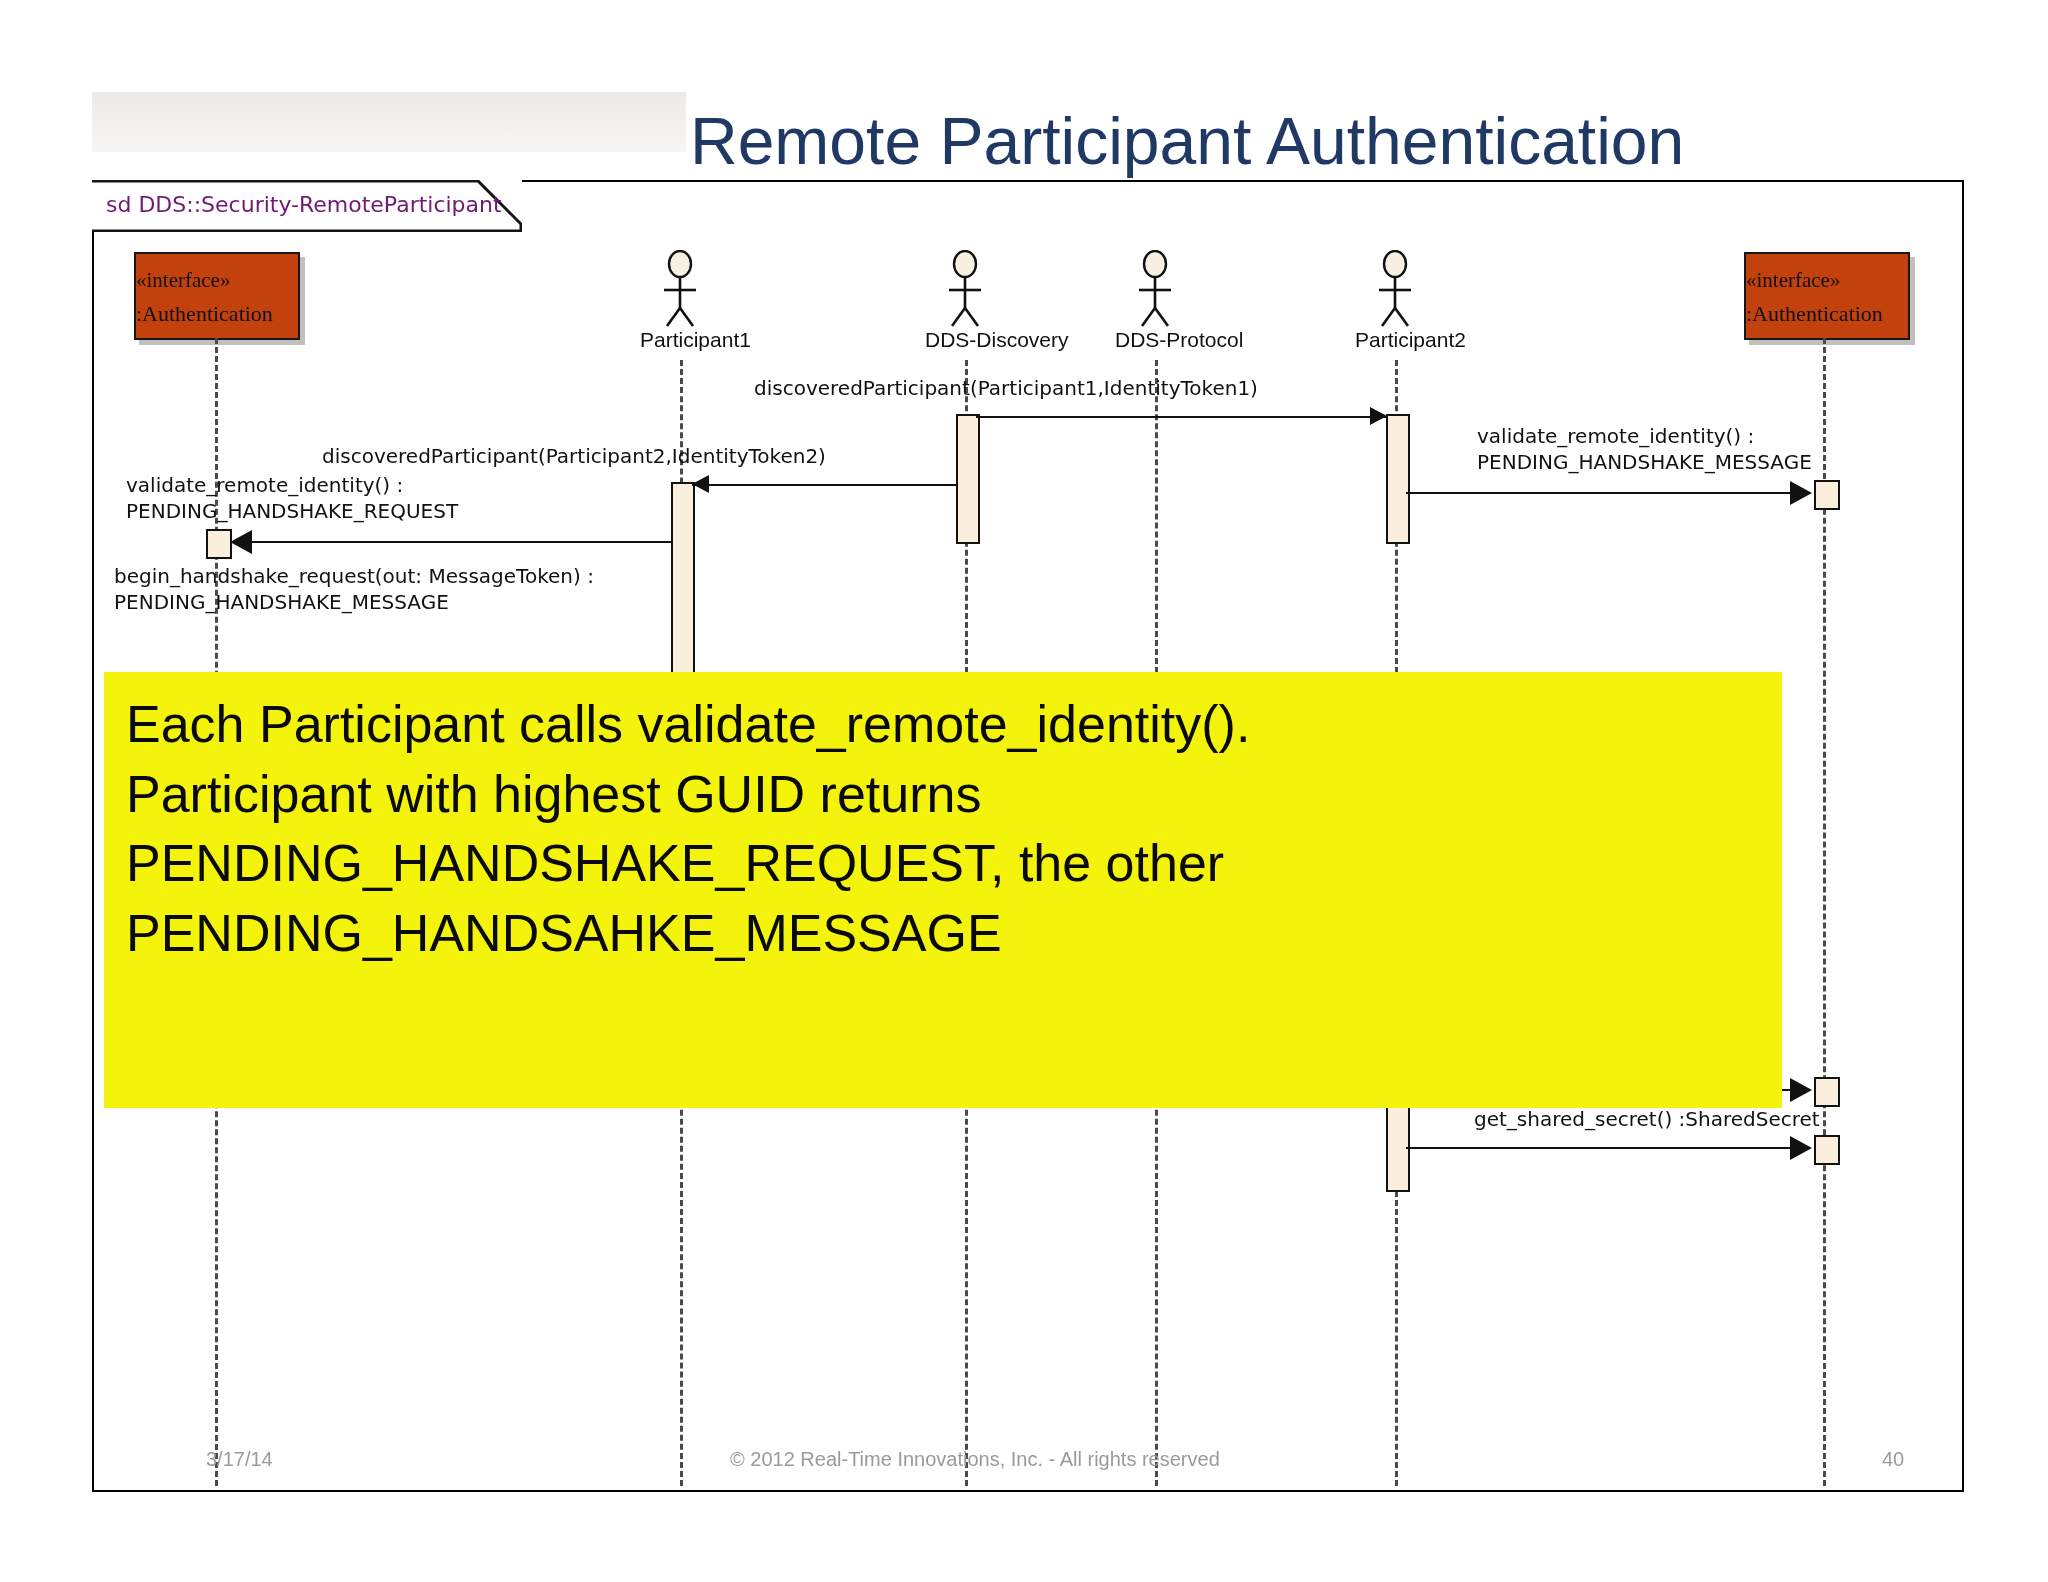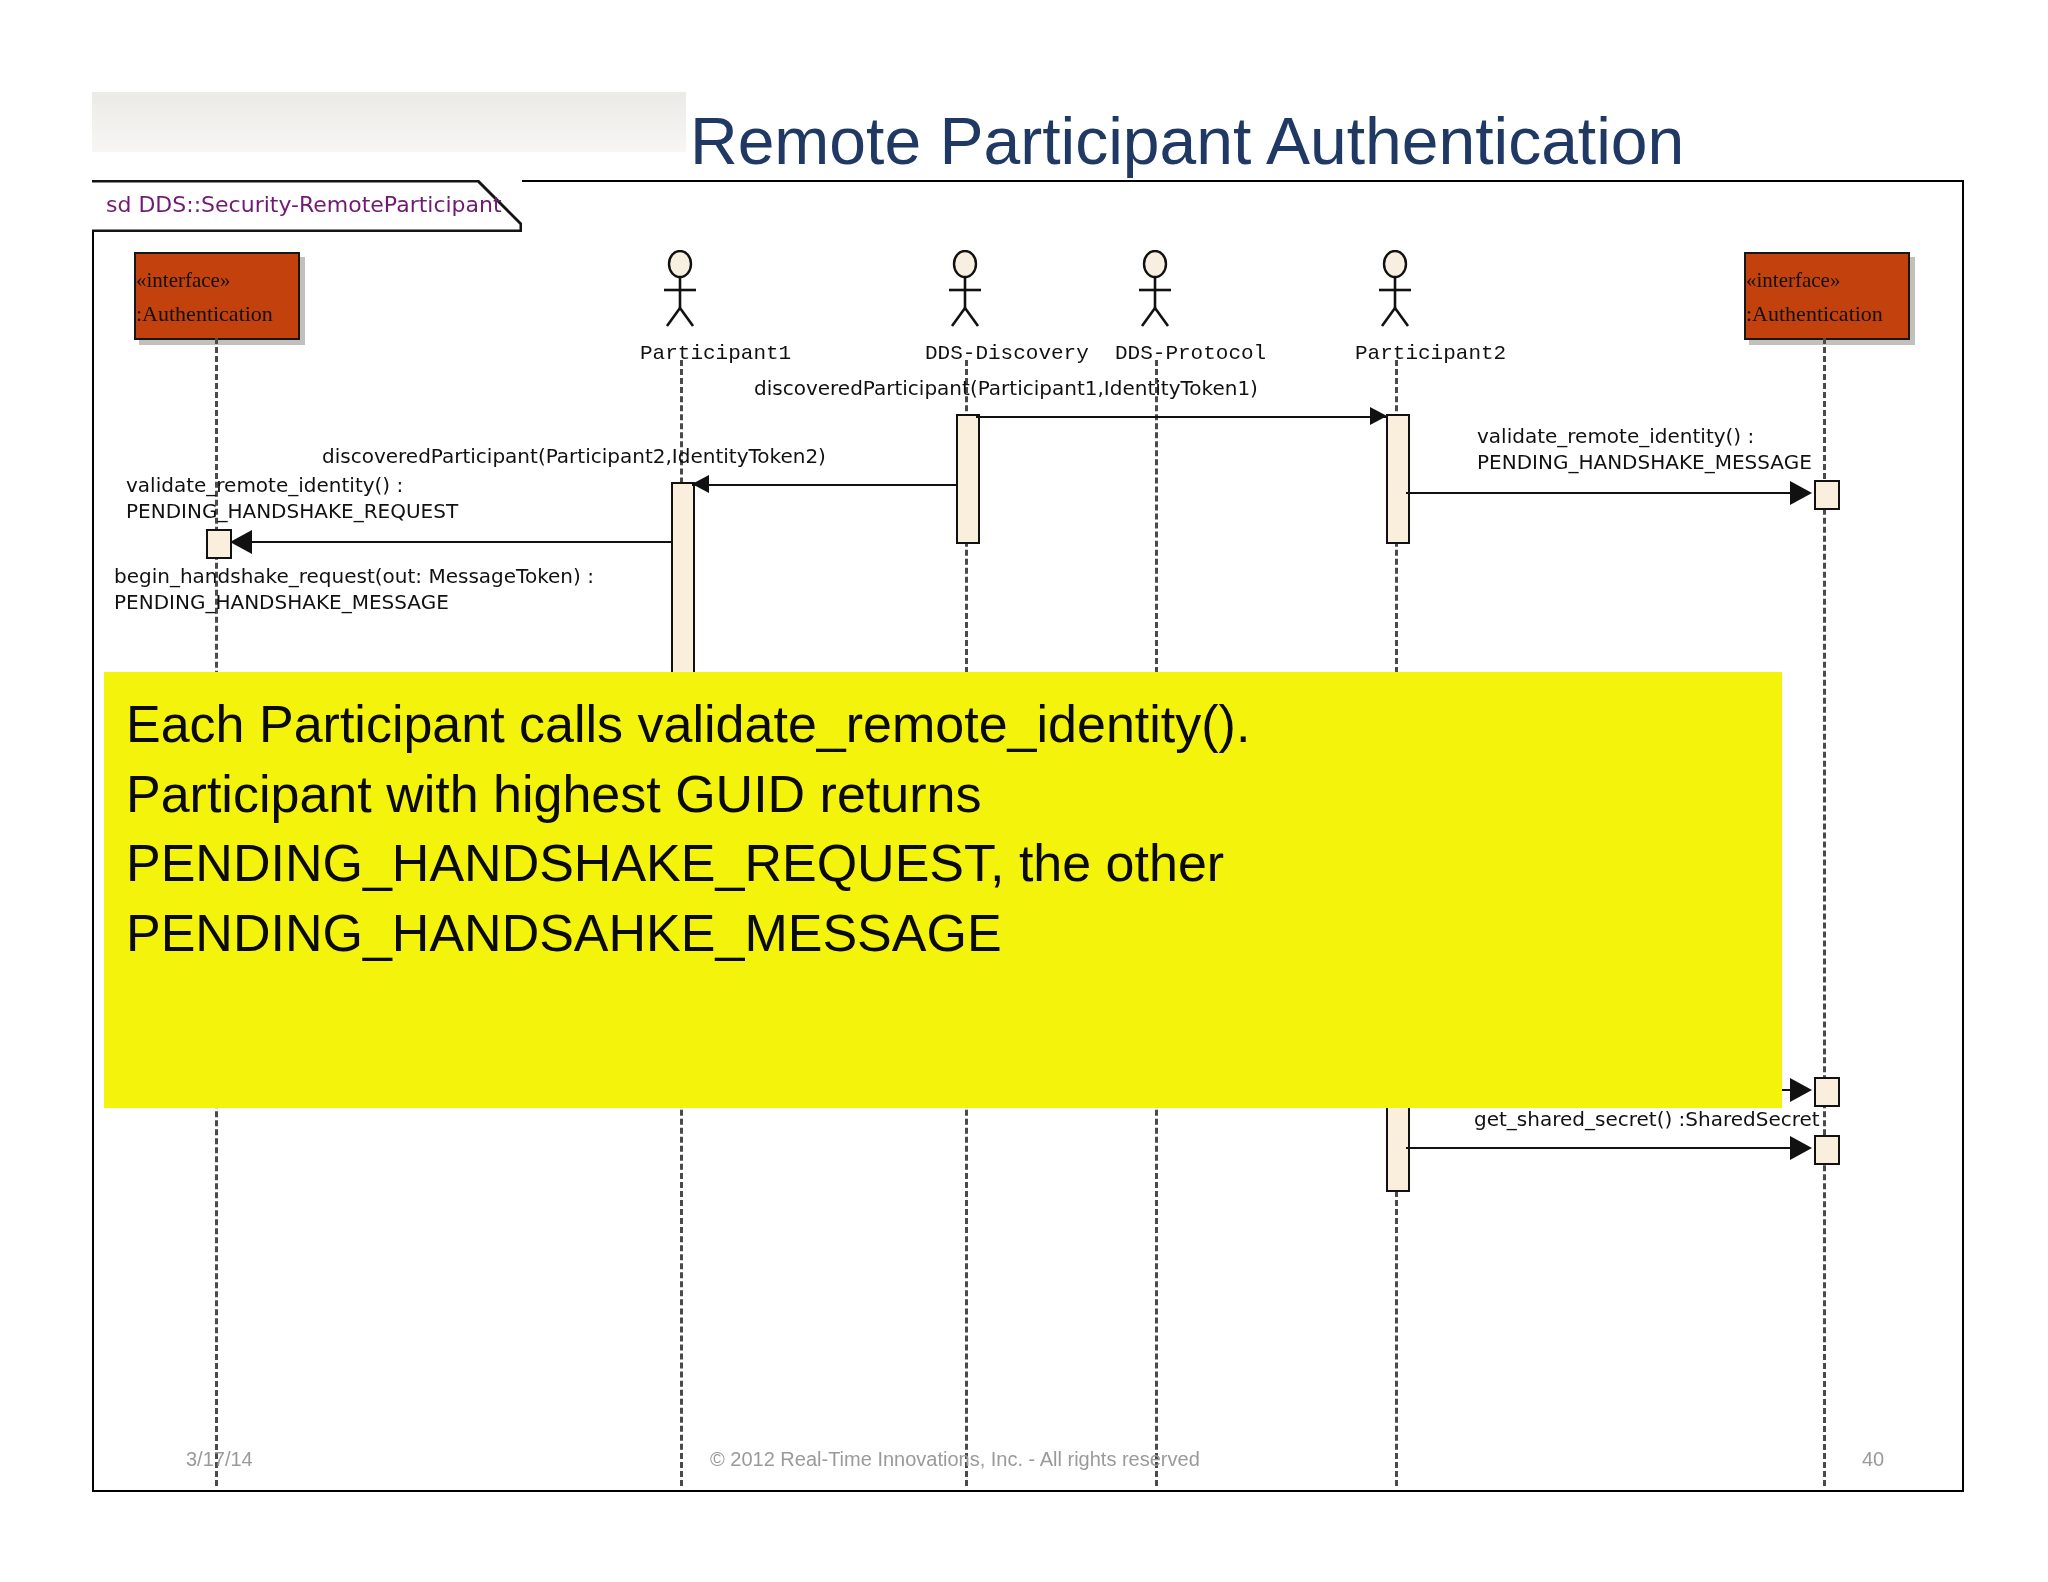--- a/index.html
+++ b/index.html
@@ -37,22 +37,22 @@
   
   .iface{position:absolute;background:#c2410c;border:2px solid #171717;
          box-shadow:5px 5px 0 rgba(120,115,108,.45);
          text-align:left;font-family:Liberation Serif, serif;}
   .iface .l1{font-size:21px;color:#111;margin-top:14px;}
   .iface .l2{font-size:22px;color:#111;margin-top:8px;}
 
   
   .actor{position:absolute;width:80px;}
   .actor svg{display:block;margin:0 auto;}
-  .actor .nm{text-align:center;font-size:21px;color:#111;margin-top:14px;
-             font-family:Liberation Mono, monospace;white-space:nowrap;}
+  .actor .nm{text-align:center;font-size:21px;color:#111;margin-top:0;
+             font-family:Liberation Sans, sans-serif;white-space:nowrap;}
 
   
   .lifeline{position:absolute;width:0;border-left:3px dashed #4a4a4a;}
 
   
   .act{position:absolute;background:#FAEFDC;border:2px solid #111;}
 
   
   .msg{position:absolute;height:0;border-top:2px solid #111;}
   .arrow{position:absolute;width:0;height:0;}
@@ -68,21 +68,21 @@
           font-family:"DejaVu Sans",sans-serif;white-space:pre;}
 
   
   #callout{position:absolute;left:104px;top:672px;width:1678px;height:436px;
            background:#F4F30C;z-index:40;padding:18px 0 0 22px;box-sizing:border-box;}
   #callout div{font-size:52px;line-height:1.34;color:#0a0a0a;
                font-family:"Liberation Sans",sans-serif;white-space:nowrap;}
 
   
   .ft{position:absolute;font-size:20px;color:#9a9a9a;
-      font-family:"Liberation Sans",sans-serif;white-space:nowrap;}
+      font-family:"Liberation Sans",sans-serif;white-space:nowrap;margin-left:20px;}
   #ft-date{left:186px;top:1448px;}
   #ft-copy{left:710px;top:1448px;}
   #ft-page{left:1862px;top:1448px;}
 </style>
 </head>
 <body>
 
 <div id="slide">
 
   <div id="title">Remote Participant Authentication</div>

